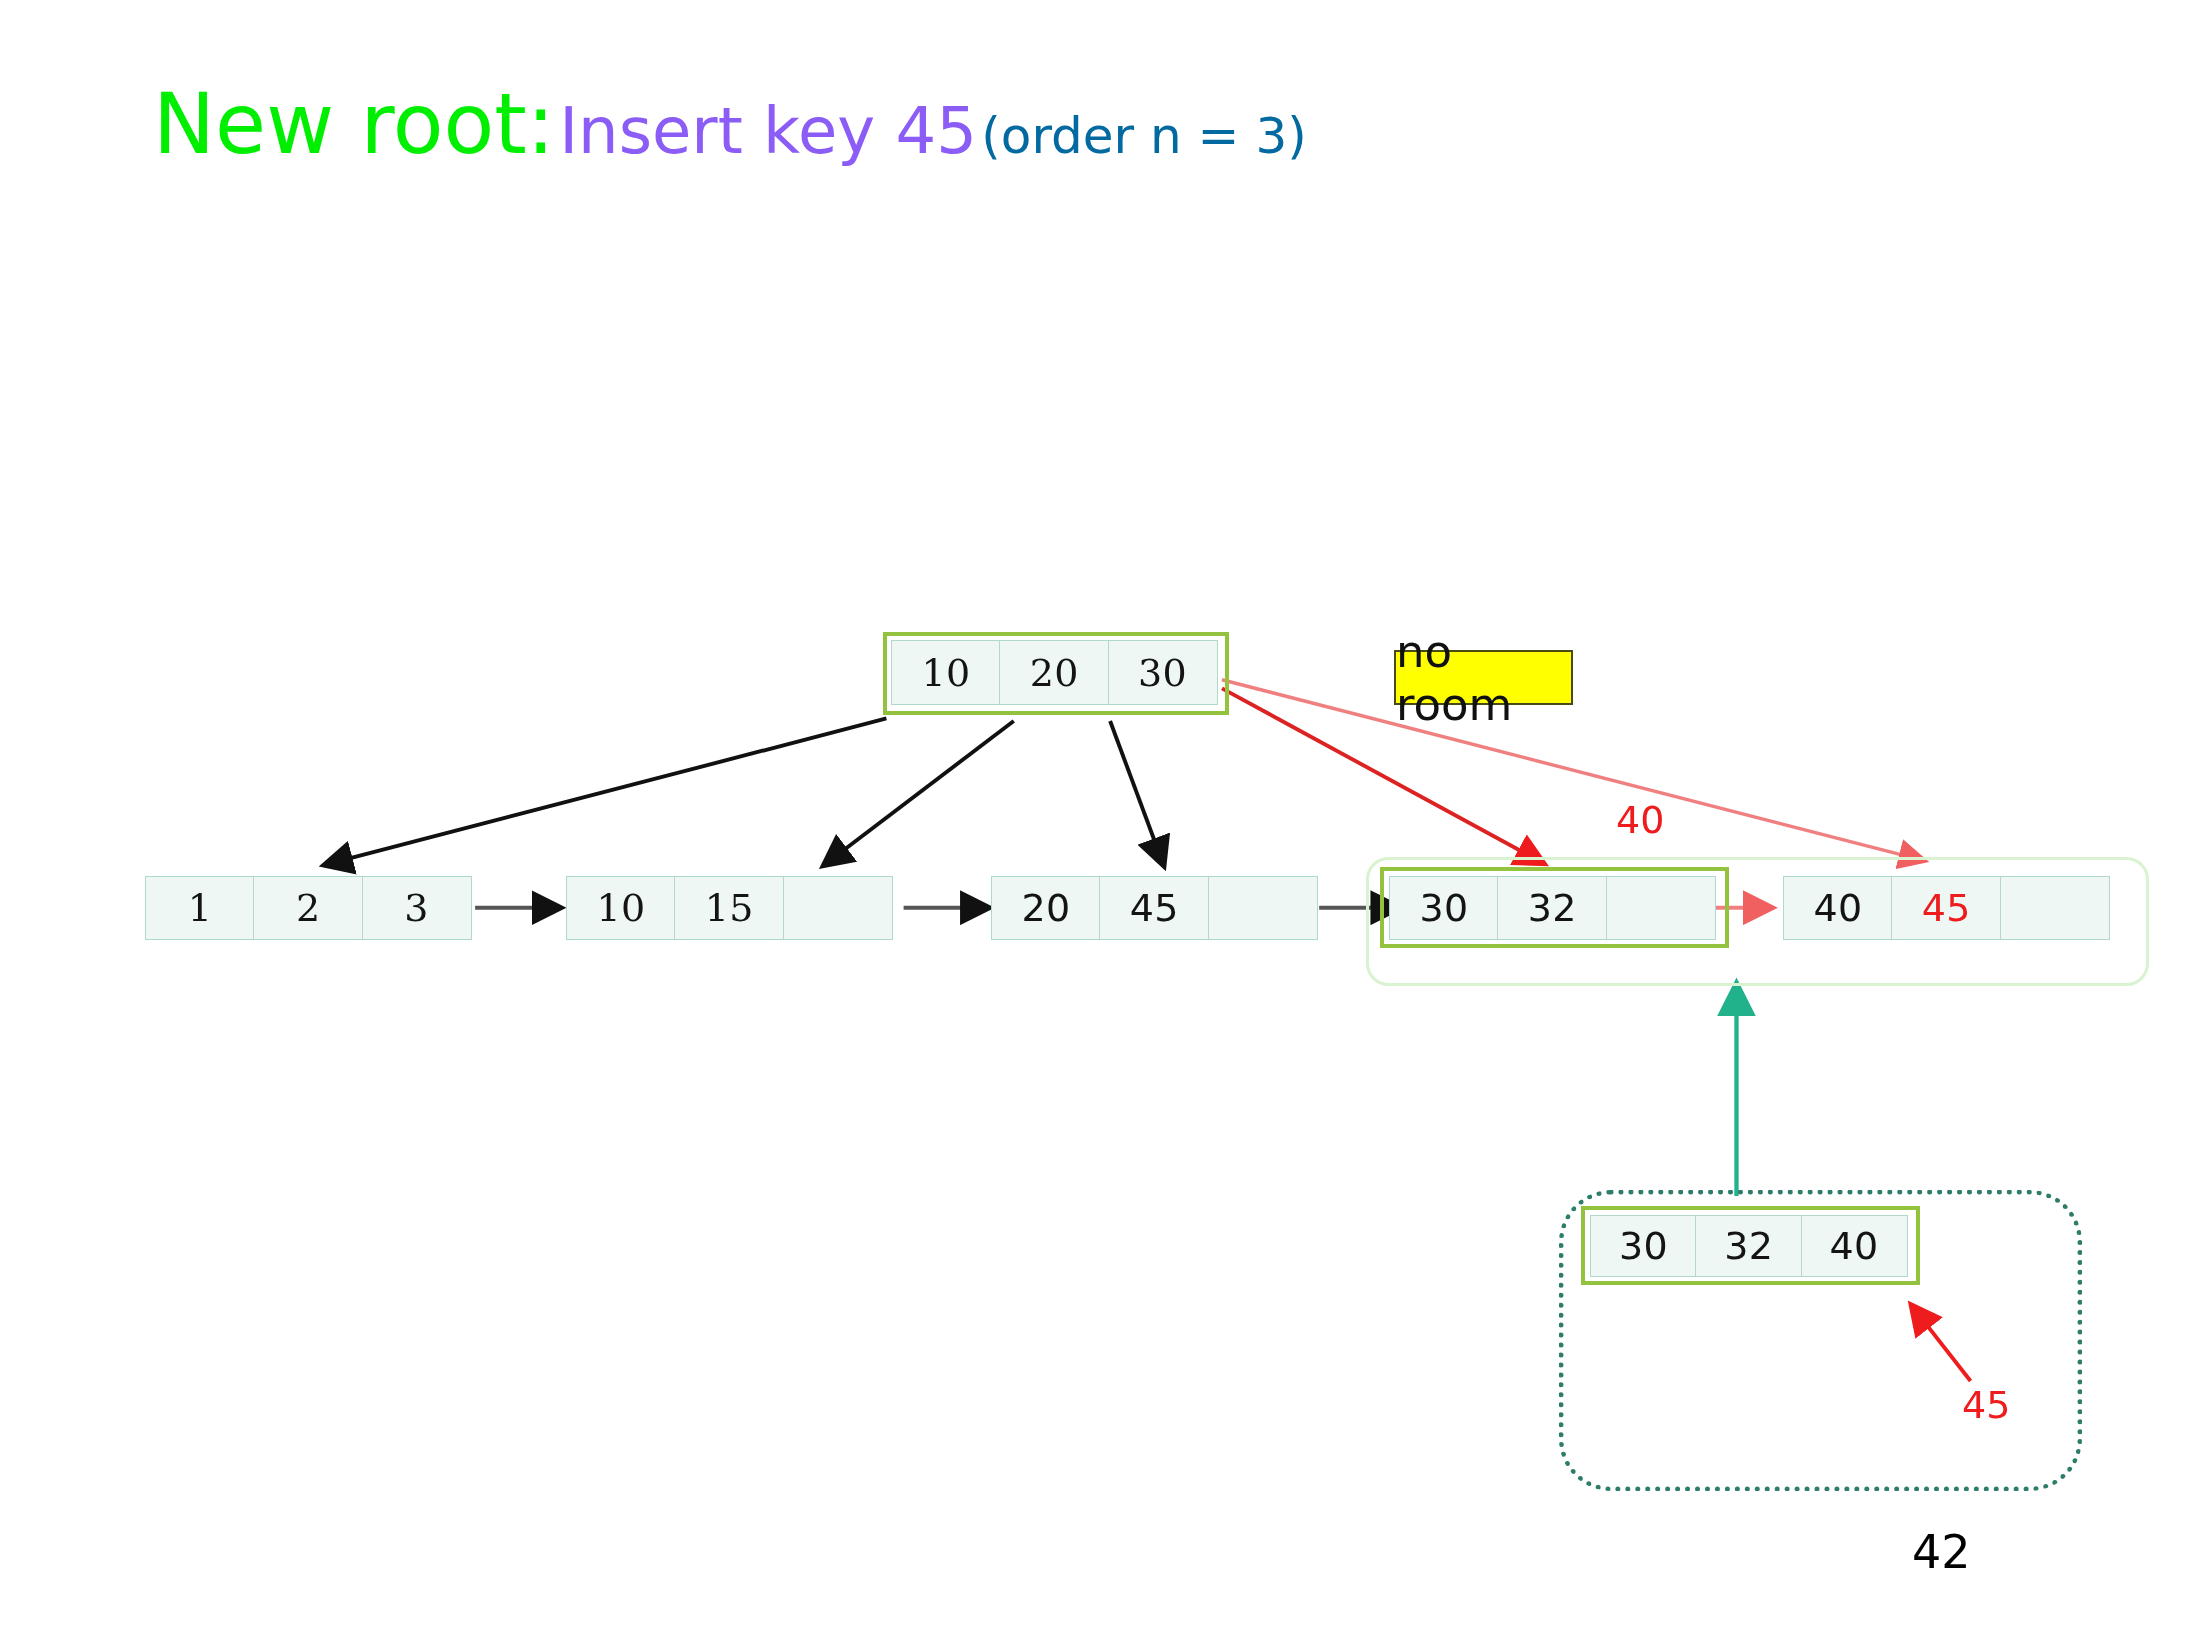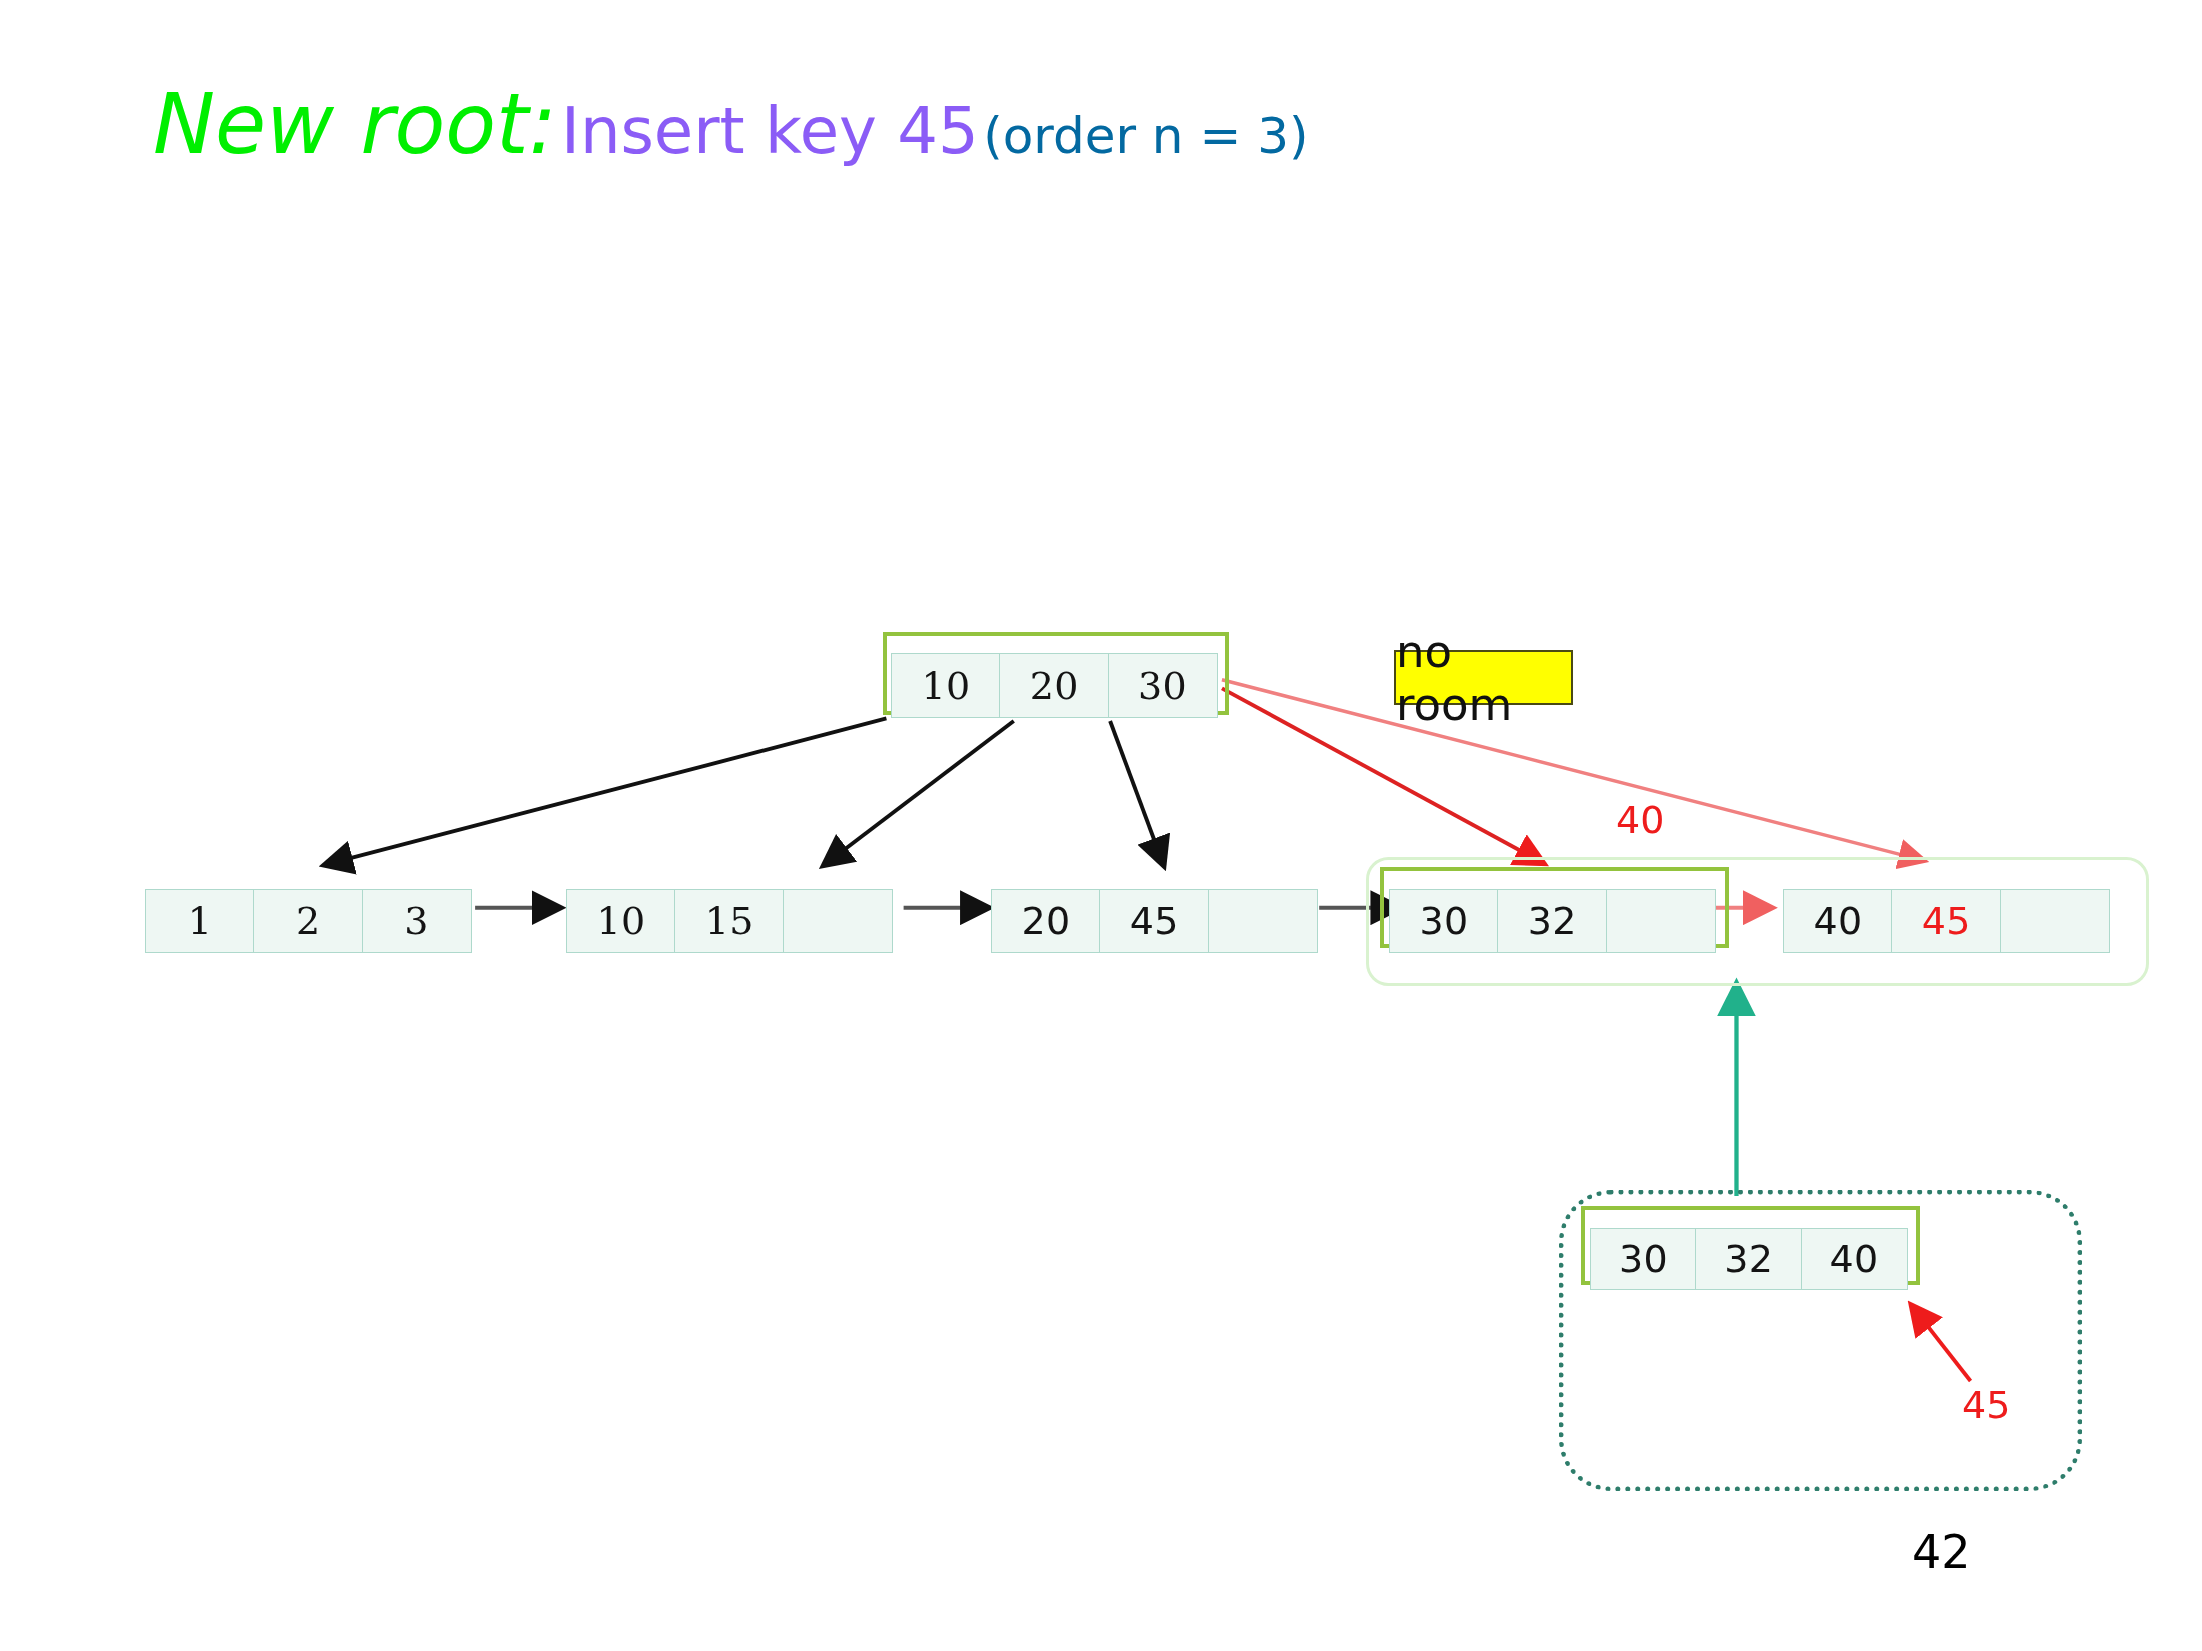--- a/index.html
+++ b/index.html
@@ -21,21 +21,20 @@
     left: 153px;
     top: 83px;
     white-space: nowrap;
     line-height: 1;
   }
   #slide-title .t-green {
     color: #00ef00;
     font-size: 83px;
     font-family: "DejaVu Sans", sans-serif;
     font-weight: 400;
-    font-style: italic;
   }
   #slide-title .t-black {
     color: #8b5cf6;
     font-size: 64px;
     font-family: "DejaVu Sans", sans-serif;
     font-weight: 400;
   }
   #slide-title .t-order {
     color: #0369a1;
     font-size: 50px;
@@ -54,21 +53,20 @@
     box-sizing: border-box;
     background: #eef7f3;
     border: 1.7px solid #aed9cc;
     display: flex;
     align-items: center;
     justify-content: center;
     font-family: "DejaVu Serif", serif;
     font-size: 38px;
     color: #141414;
     letter-spacing: 0.4px;
-    margin-top: 13px;
   }
   .cell + .cell { margin-left: -1.7px; }
   .cell.red-val { color: #ee1c1c; font-family: "DejaVu Sans", sans-serif; font-weight: 400; }
   .cell.sans { font-family: "DejaVu Sans", sans-serif; }
 
   
   .hl-ring {
     position: absolute;
     box-sizing: border-box;
     border: 4.3px solid #93c33e;

